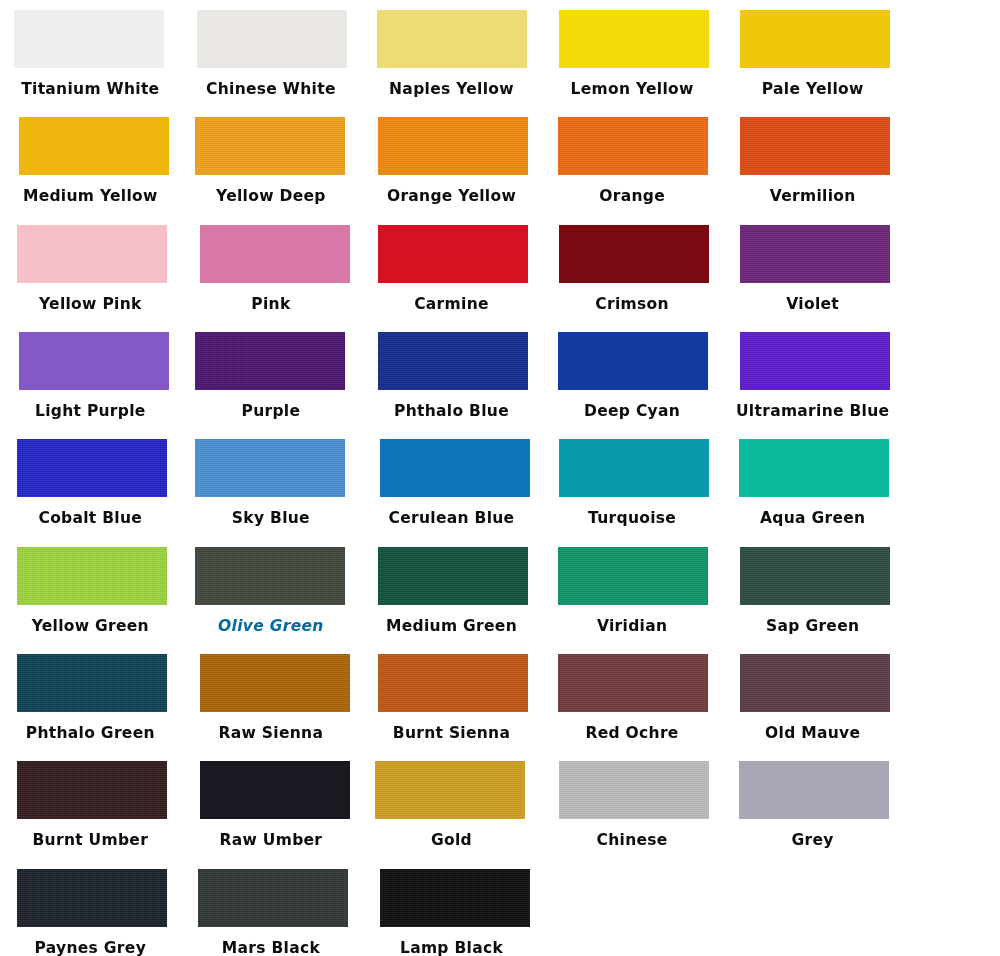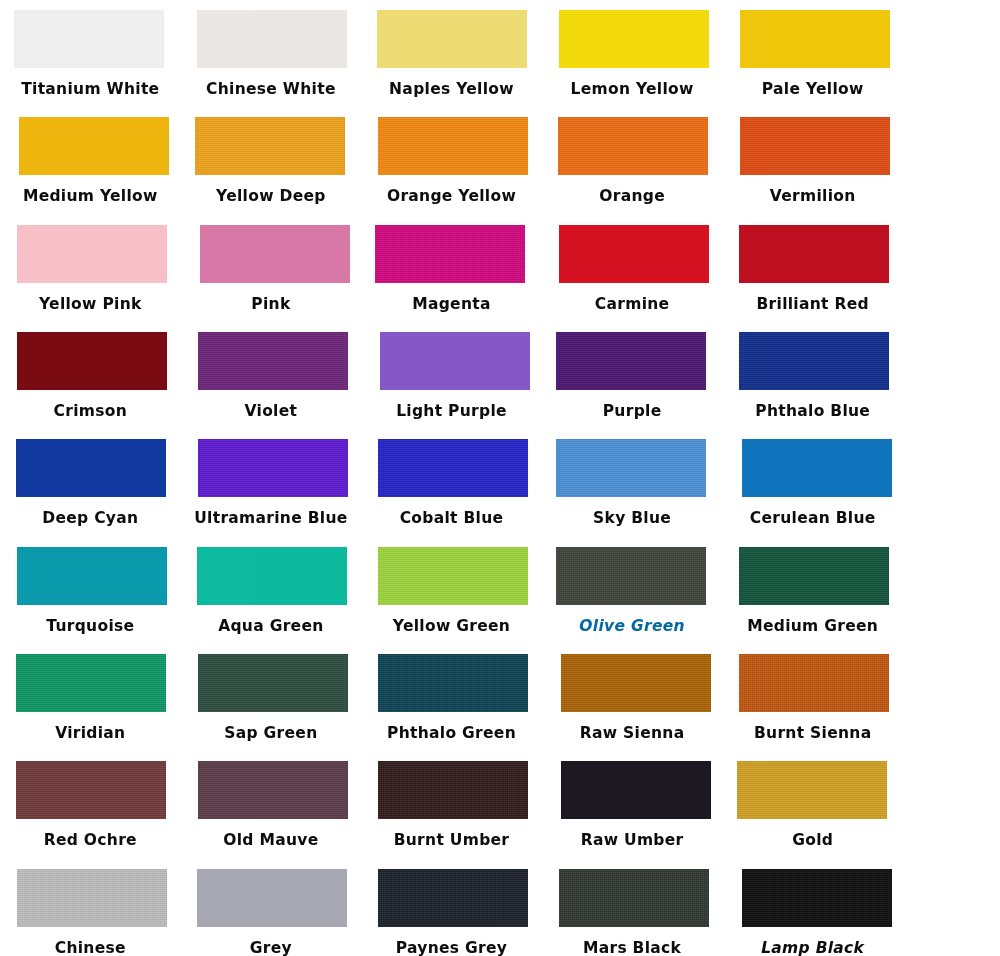--- a/index.html
+++ b/index.html
@@ -114,32 +114,24 @@
       <div class="label" style="color: rgb(13, 13, 13);">Vermilion</div>
     </div>
     <div class="cell c4">
       <div class="swatch smooth" title="Yellow Pink" style="background-color: rgb(249, 192, 200);"></div>
       <div class="label" style="color: rgb(13, 13, 13);">Yellow Pink</div>
     </div>
     <div class="cell c5">
       <div class="swatch smooth" title="Pink" style="background-color: rgb(217, 120, 168);"></div>
       <div class="label" style="color: rgb(13, 13, 13);">Pink</div>
     </div>
-    <div class="cell c0">
-      <div class="swatch coarse" title="Magenta" style="background-color: rgb(209, 6, 126);"></div>
-      <div class="label" style="color: rgb(13, 13, 13);">Magenta</div>
-    </div>
     <div class="cell c1">
       <div class="swatch smooth" title="Carmine" style="background-color: rgb(214, 15, 32);"></div>
       <div class="label" style="color: rgb(13, 13, 13);">Carmine</div>
     </div>
-    <div class="cell c2">
-      <div class="swatch smooth" title="Brilliant Red" style="background-color: rgb(192, 13, 30);"></div>
-      <div class="label" style="color: rgb(13, 13, 13);">Brilliant Red</div>
-    </div>
     <div class="cell c3">
       <div class="swatch smooth" title="Crimson" style="background-color: rgb(122, 8, 16);"></div>
       <div class="label" style="color: rgb(13, 13, 13);">Crimson</div>
     </div>
     <div class="cell c4">
       <div class="swatch coarse" title="Violet" style="background-color: rgb(107, 35, 120);"></div>
       <div class="label" style="color: rgb(13, 13, 13);">Violet</div>
     </div>
     <div class="cell c5">
       <div class="swatch smooth" title="Light Purple" style="background-color: rgb(132, 87, 200);"></div>
@@ -244,15 +236,15 @@
     <div class="cell c3">
       <div class="swatch coarse" title="Paynes Grey" style="background-color: rgb(26, 32, 40);"></div>
       <div class="label" style="color: rgb(13, 13, 13);">Paynes Grey</div>
     </div>
     <div class="cell c4">
       <div class="swatch coarse" title="Mars Black" style="background-color: rgb(46, 54, 50);"></div>
       <div class="label" style="color: rgb(13, 13, 13);">Mars Black</div>
     </div>
     <div class="cell c5">
       <div class="swatch coarse" title="Lamp Black" style="background-color: rgb(13, 13, 13);"></div>
-      <div class="label" style="color: rgb(13, 13, 13); font-style: italic;">Lamp Black</div>
+      <div class="label" style="color: rgb(13, 13, 13);">Lamp Black</div>
     </div>
   </div>
 
 </body></html>

